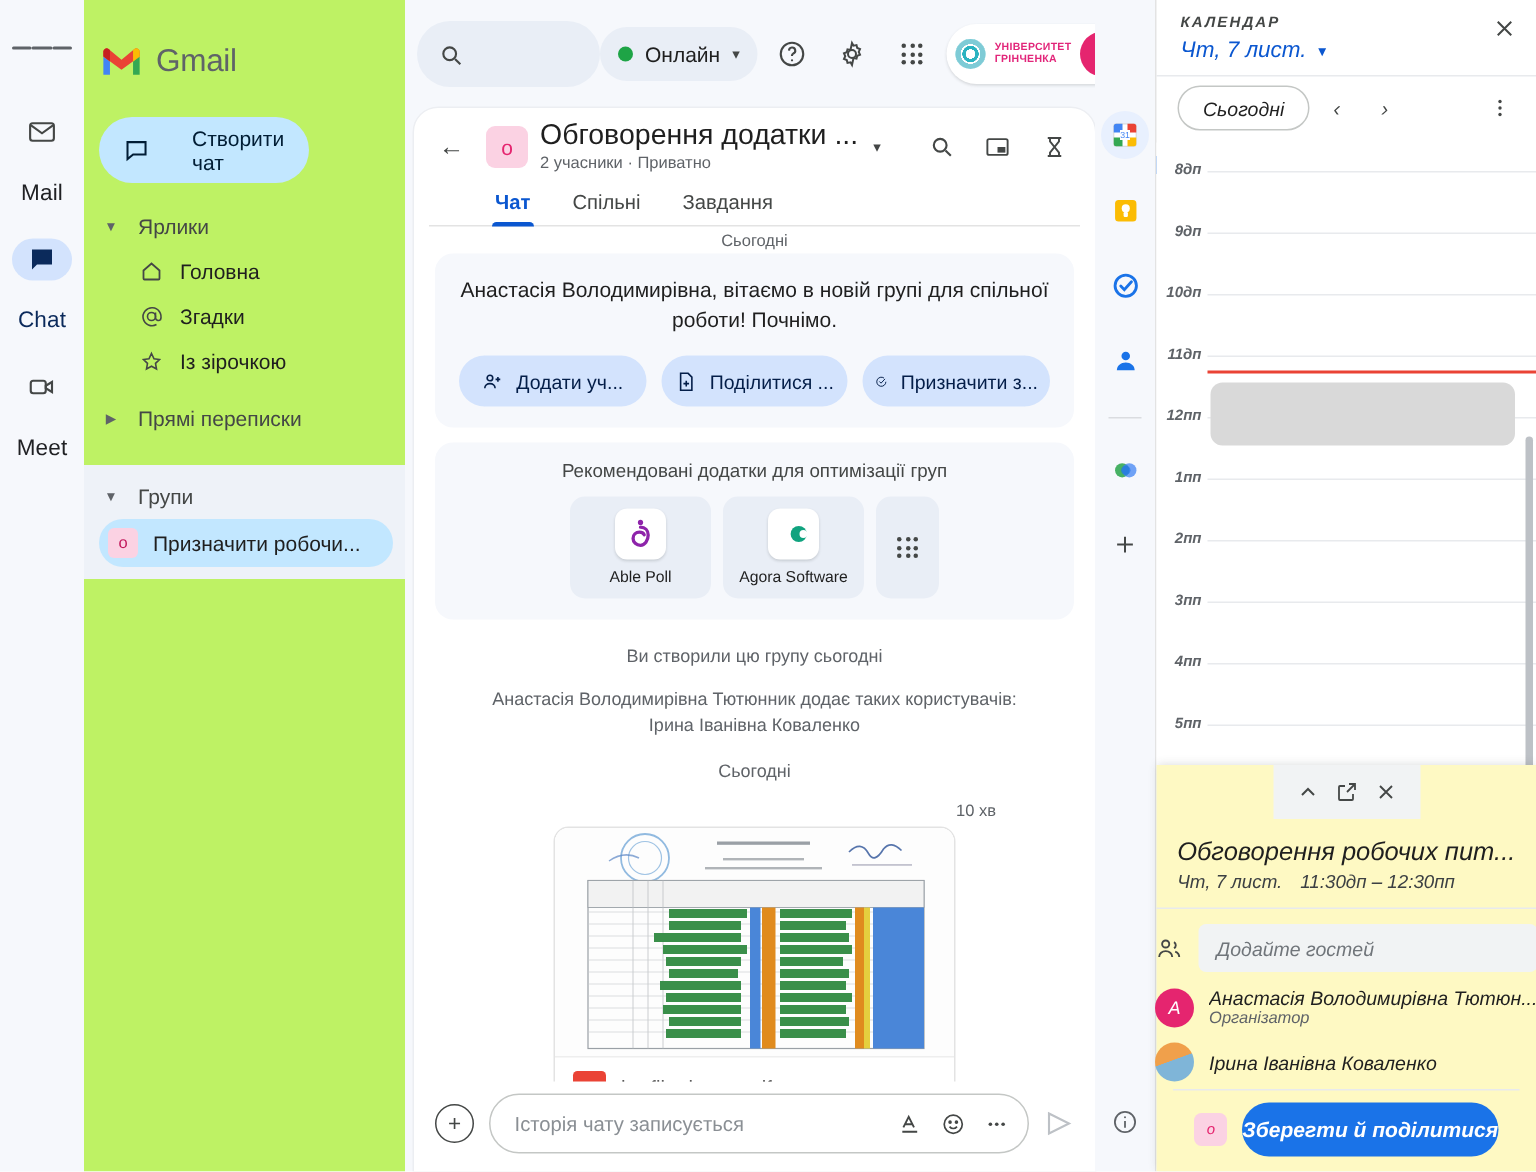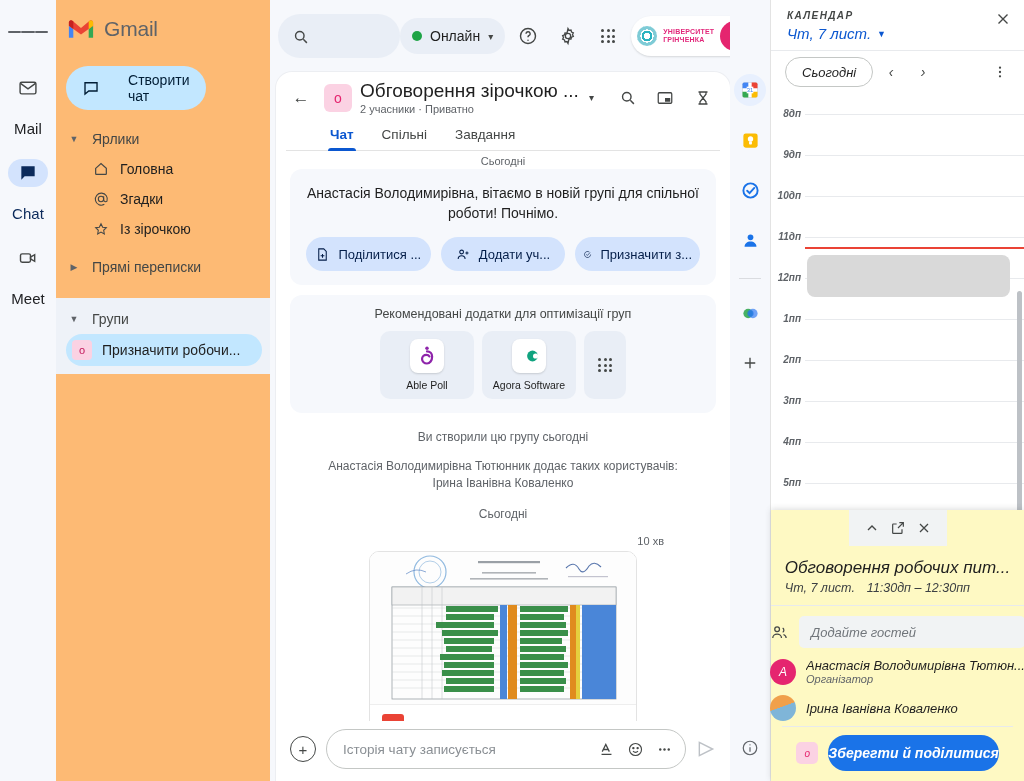--- a/index.html
+++ b/index.html
@@ -19,21 +19,21 @@
   }
   .hamburger { width: 40px; height: 40px; display:flex; align-items:center; justify-content:center; border-radius:50%; cursor:pointer; }
   .hamburger span { display:block; width:18px; height:2px; background:#5f6368; margin:2.5px 0; border-radius:1px; }
   .rail-item { width: 56px; margin-top: 22px; display:flex; flex-direction:column; align-items:center; cursor:pointer; }
   .rail-icon-box { width:40px; height:28px; border-radius:14px; display:flex; align-items:center; justify-content:center; }
   .rail-item.active .rail-icon-box { background:#d3e3fd; }
   .rail-label { font-size:15px; color:#202124; margin-top:18px; letter-spacing:.1px; }
   .rail-item.active .rail-label { color:#0b2a5b; font-weight:500; }
 
   
-  .sidebar { width: 214px; flex:0 0 214px; background:#fdba74; padding-top:6px; }
+  .sidebar { width: 214px; flex:0 0 214px; background:#bef264; padding-top:18px; }
   .brand { display:flex; align-items:center; gap:8px; height:46px; padding-left:10px; }
   .brand-logo { width:30px; height:22px; position:relative; }
   .gm-m { width:30px; height:22px; }
   .brand-text { font-size:21px; color:#5f6368; letter-spacing:-.2px; }
   .compose {
     margin:14px 8px 0 10px; height:44px; border-radius:22px; background:#c2e7ff;
     display:flex; align-items:center; gap:28px; padding-left:16px; cursor:pointer; width:140px;
   }
   .compose-label { font-size:14px; color:#001d35; }
   .nav-group { margin-top:14px; }
@@ -370,21 +370,21 @@
         </div>
       </div>
     </div>
 
     <div class="chat-card">
       <div class="chat-head">
         <div class="chat-head-row">
           <div class="back-btn">←</div>
           <div class="room-avatar">о</div>
           <div class="room-titles">
-            <div class="room-title">Обговорення зірочкою ...</div>
+            <div class="room-title">Обговорення додатки ...</div>
             <div class="room-sub">2 учасники  ·  Приватно</div>
           </div>
           <span class="chevron">▾</span>
           <div class="head-actions">
             <div class="icon-btn">
               <svg width="17" height="17" viewBox="0 0 24 24" fill="none" stroke="#444746" stroke-width="2">
                 <circle cx="11" cy="11" r="6"></circle>
                   <path d="M16 16l5 5"></path>
               </svg>
             </div>
@@ -409,32 +409,32 @@
       </div>
 
       <div class="thread">
         <div class="day-sep">Сьогодні</div>
 
         <div class="welcome-card">
           <div class="welcome-text">Анастасія Володимирівна, вітаємо в новій групі для спільної роботи! Почнімо.</div>
           <div class="welcome-actions">
             <div class="chip-btn">
               <svg width="15" height="15" viewBox="0 0 24 24" fill="none" stroke="#041e49" stroke-width="1.7">
-                <path d="M6 3h8l4 4v14H6z"></path>
-                  <path d="M12 11v6M9 14h6"></path>
-              </svg>
-              <span>Поділитися ...</span>
-            </div>
-            <div class="chip-btn">
-              <svg width="15" height="15" viewBox="0 0 24 24" fill="none" stroke="#041e49" stroke-width="1.7">
                 <circle cx="9" cy="8" r="3"></circle>
                   <path d="M3.5 19c0-3 2.5-5 5.5-5s5.5 2 5.5 5"></path>
                   <path d="M17.5 7v5M15 9.5h5"></path>
               </svg>
               <span>Додати уч...</span>
+            </div>
+            <div class="chip-btn">
+              <svg width="15" height="15" viewBox="0 0 24 24" fill="none" stroke="#041e49" stroke-width="1.7">
+                <path d="M6 3h8l4 4v14H6z"></path>
+                  <path d="M12 11v6M9 14h6"></path>
+              </svg>
+              <span>Поділитися ...</span>
             </div>
             <div class="chip-btn">
               <svg width="15" height="15" viewBox="0 0 24 24" fill="none" stroke="#041e49" stroke-width="1.7">
                 <path d="M20 12a8 8 0 1 1-3.2-6.4"></path>
                   <path d="M8.5 11.5l3 3 7-7.5"></path>
               </svg>
               <span>Призначити з...</span>
             </div>
           </div>
         </div>

